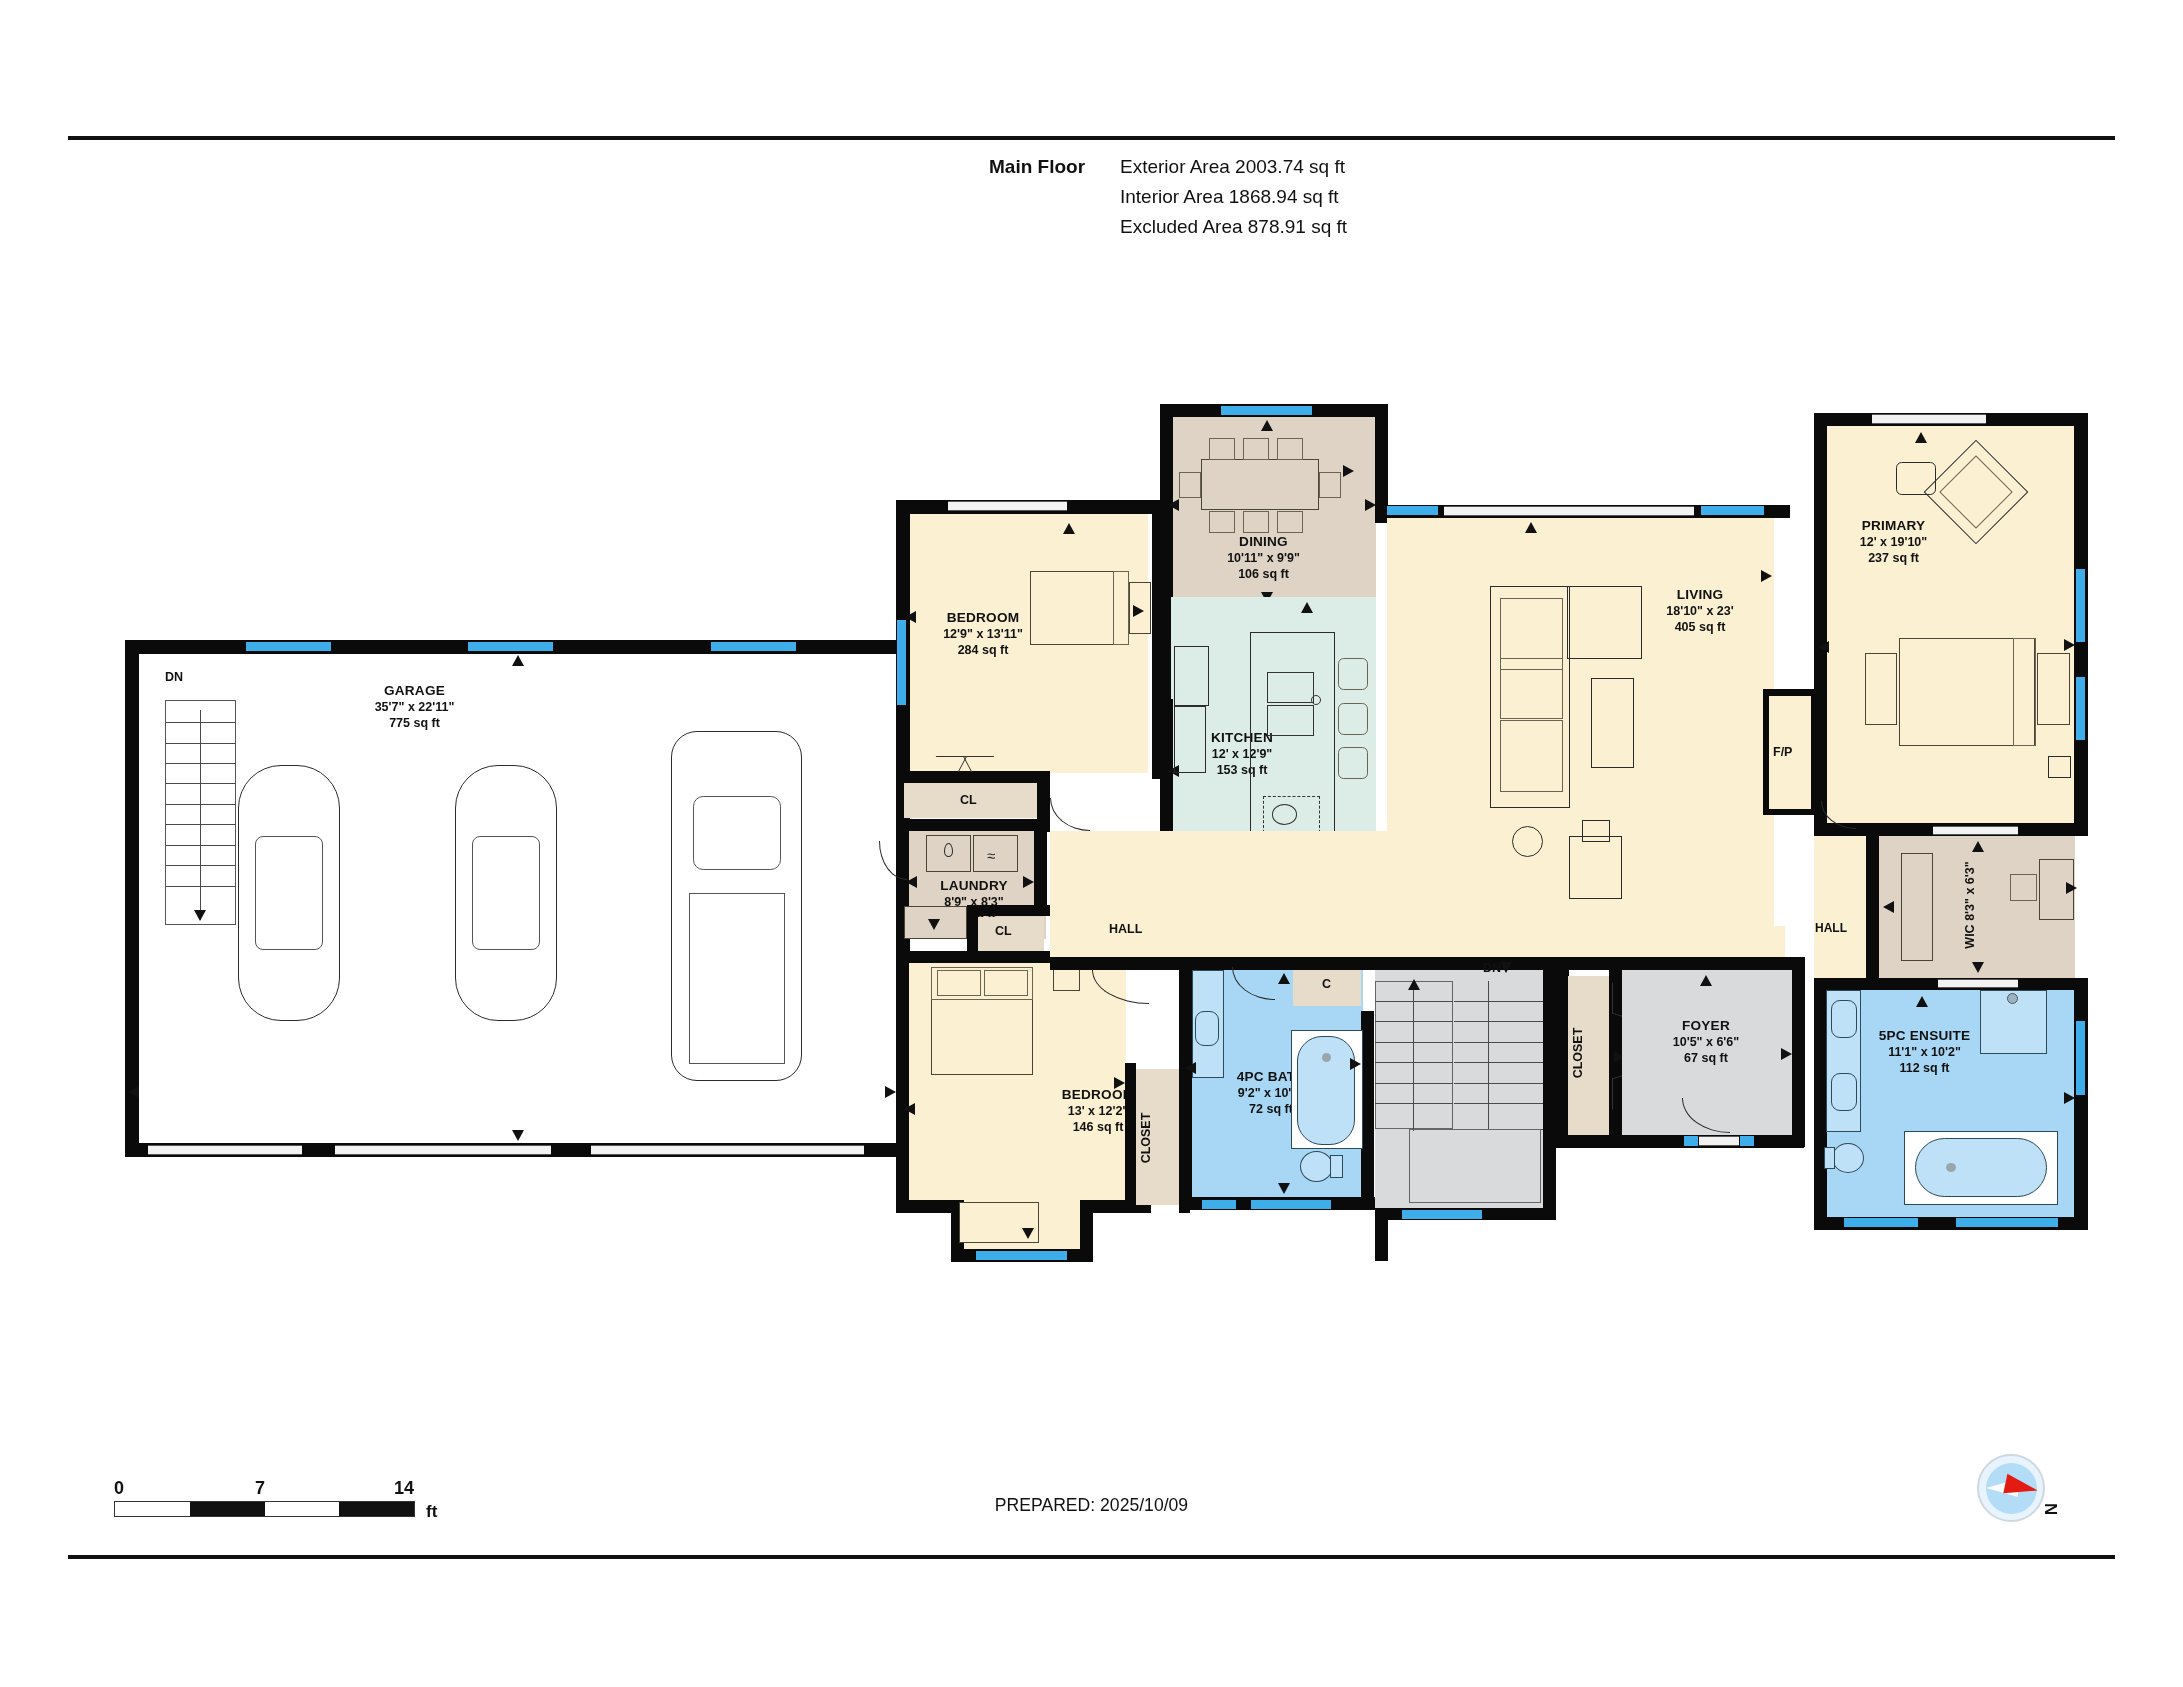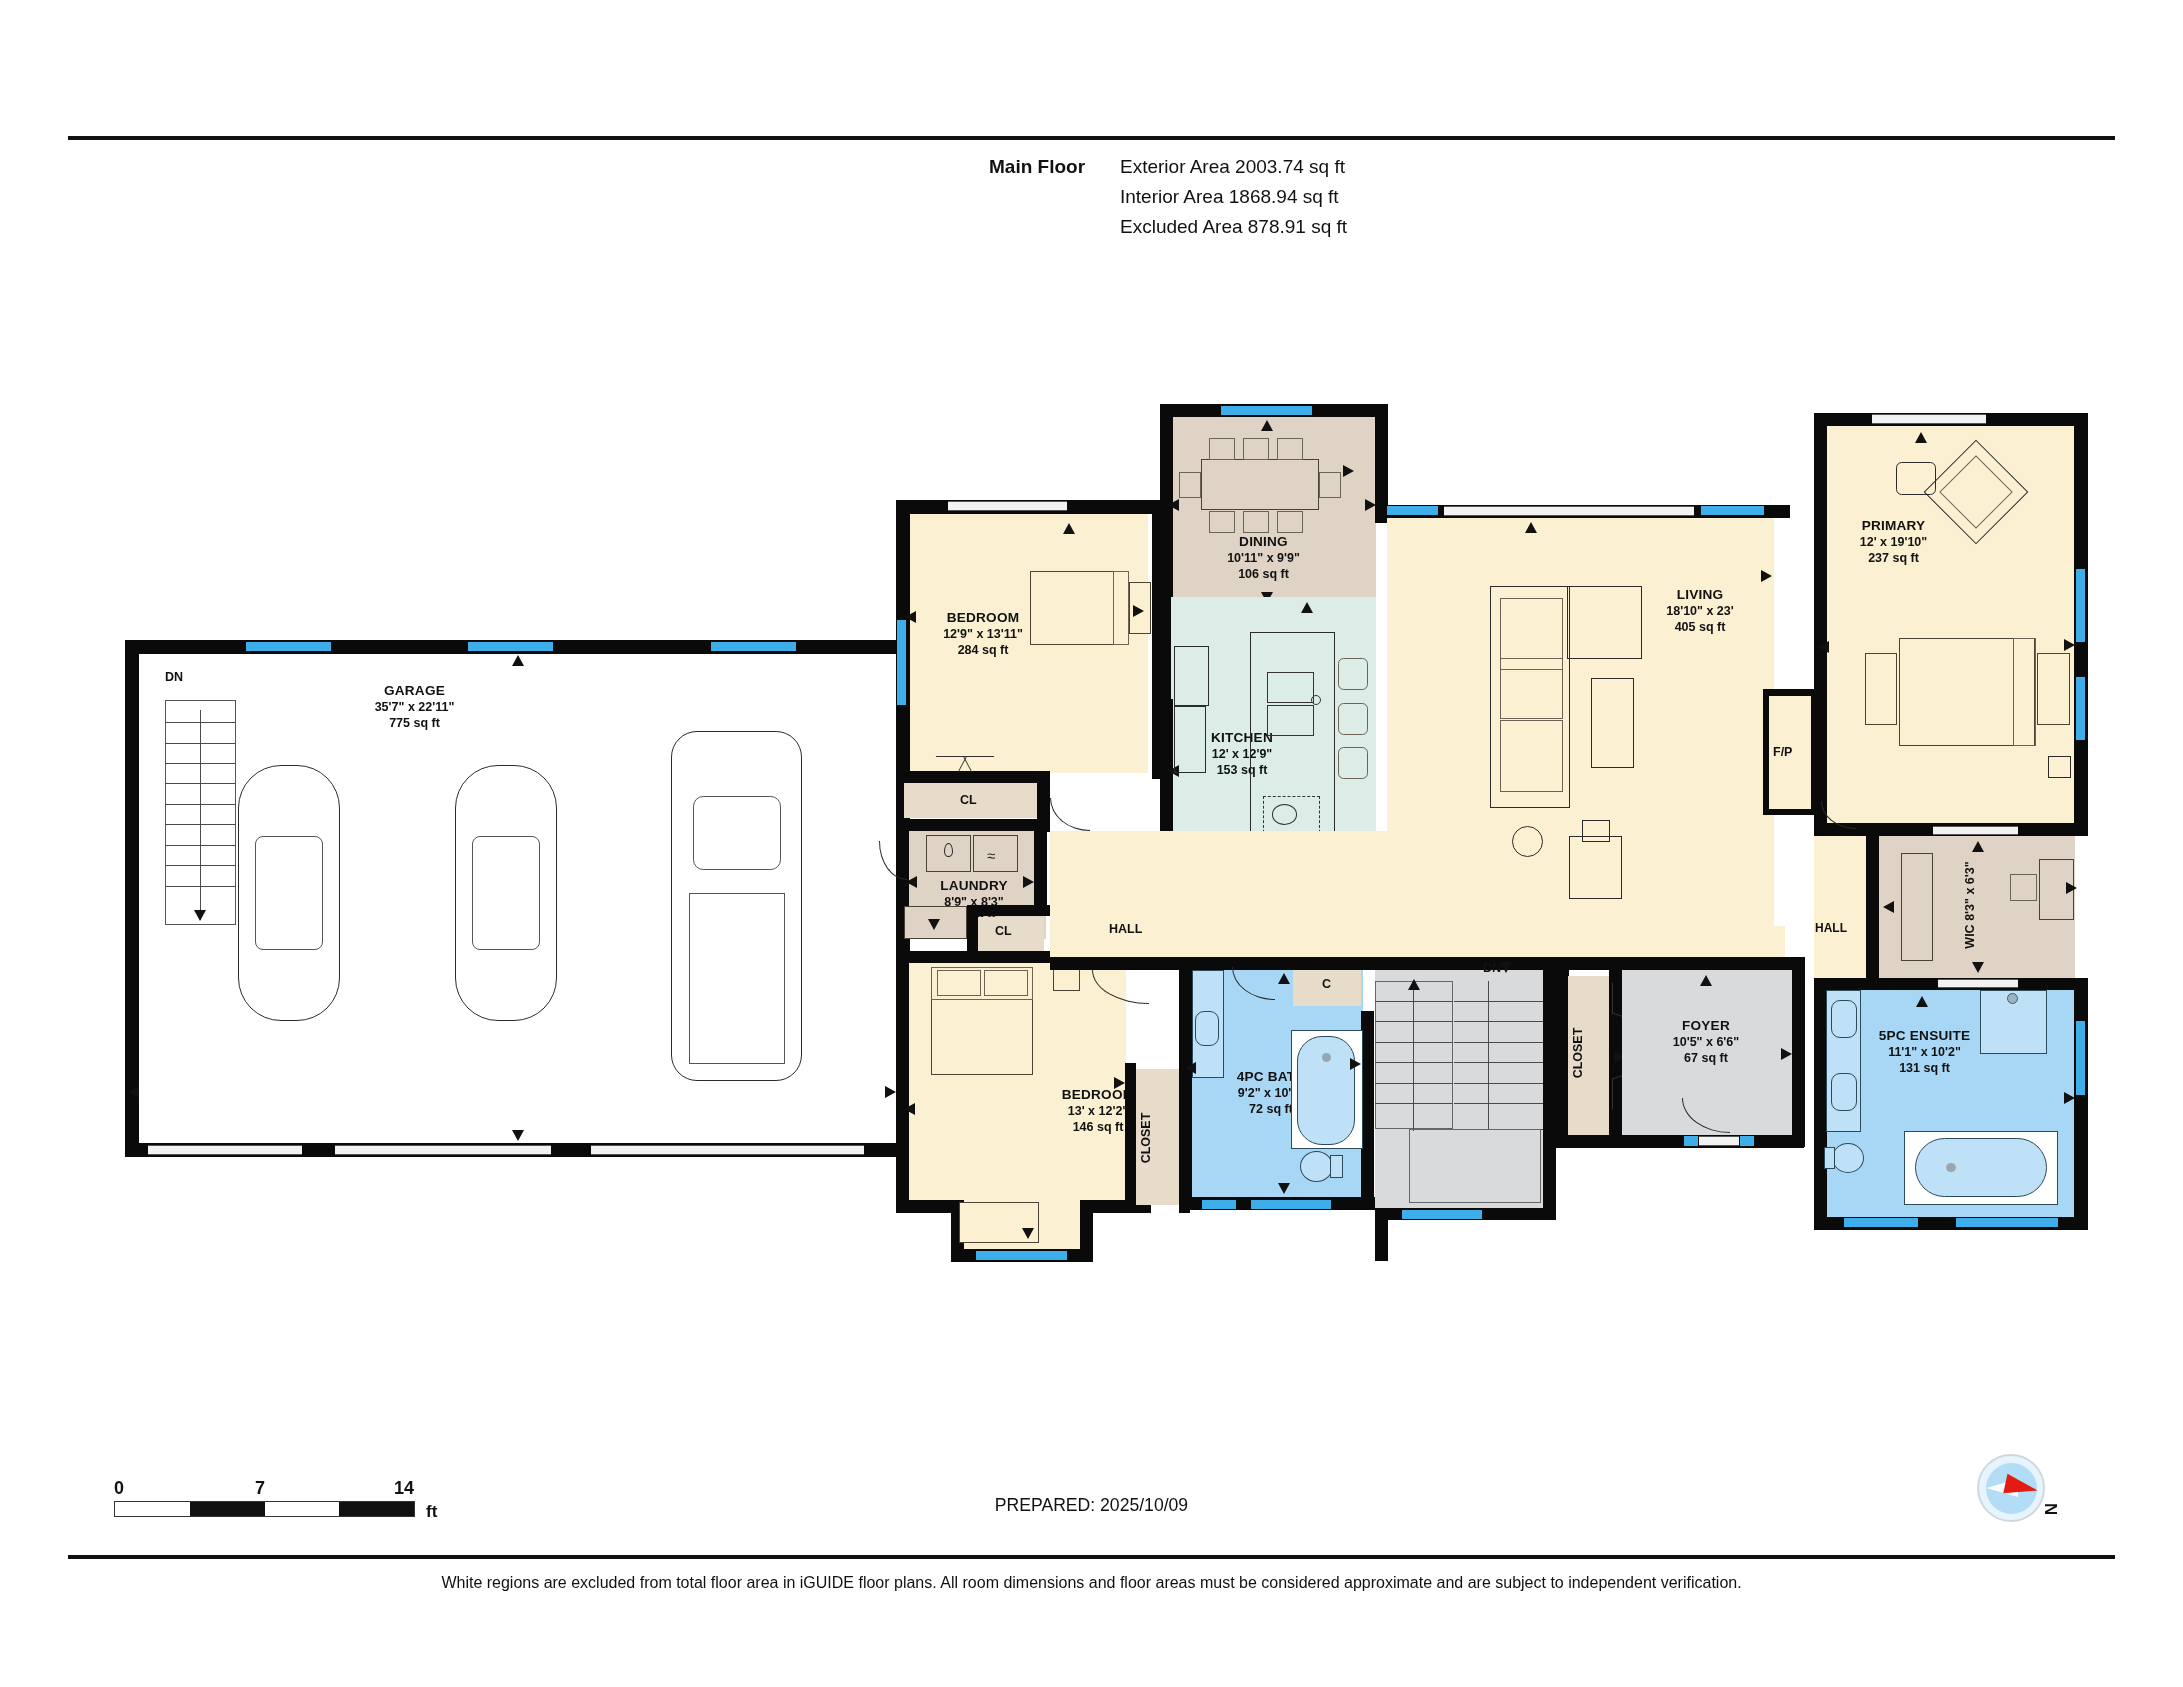--- a/index.html
+++ b/index.html
@@ -366,21 +366,21 @@
     <div class="room blue" style="left:1825px; top:990px; width:250px; height:227px;"></div>
     <div class="wall" style="left:1814px; top:990px; width:12.5px; height:239px;"></div>
     <div class="wall" style="left:2074px; top:990px; width:13.6px; height:239px;"></div>
     <div class="win" style="left:2076px; top:1021px; width:9px; height:74px;"></div>
     <div class="wall" style="left:1814px; top:1217px; width:274px; height:12.5px;"></div>
     <div class="win" style="left:1844px; top:1218px; width:74px; height:9px;"></div>
     <div class="win" style="left:1956px; top:1218px; width:102px; height:9px;"></div>
     <div class="lbl" style="left:1859px; top:1027px; width:131px;">
       <div class="nm">5PC ENSUITE</div>
       <div class="dm">11'1" x 10'2"</div>
-      <div class="dm">131 sq ft</div>
+      <div class="dm">112 sq ft</div>
     </div>
     <div class="arrow ar-up" style="left:1916px; top:996px;"></div>
     <div class="furnB" style="left:1826px; top:990px; width:35px; height:142px;"></div>
     <div style="position:absolute;left:1831px;top:1000px;width:26px;height:38px;border:1.7px solid #2b4a5a;border-radius:9px;background:#bfe1f7;"></div>
     <div style="position:absolute;left:1831px;top:1073px;width:26px;height:38px;border:1.7px solid #2b4a5a;border-radius:9px;background:#bfe1f7;"></div>
     <div style="position:absolute;left:1832px;top:1143px;width:32px;height:30px;border:1.7px solid #2b4a5a;border-radius:50%;background:#bfe1f7;"></div>
     <div style="position:absolute;left:1824px;top:1147px;width:11.4px;height:21.6px;border:1.7px solid #2b4a5a;background:#bfe1f7;"></div>
     <div class="furnB" style="left:1980px; top:990px; width:67px; height:64px;"></div>
     <div style="position:absolute;left:2007px;top:993px;width:11.4px;height:11.4px;border:1.1px solid #555;border-radius:50%;background:#9bb4c4;"></div>
     <div class="furnB" style="left:1904px; top:1131px; width:154px; height:74px; background:#fff;"></div>
@@ -497,16 +497,15 @@
   <div class="prepared">PREPARED: 2025/10/09</div>
 
   <div class="compass">
     <div class="inner"></div>
     <div class="needle-w"></div>
     <div class="needle-r"></div>
     <div class="nlab">N</div>
   </div>
 
   <div class="hrule-bot"></div>
-  <div class="disclaimer">White regions are excluded from total floor area in iGUIDE floor plans. All room dimensions and floor areas must be considered approximate and are subject to independent verification.</div>
 
 </div>
 
 
 </body></html>

